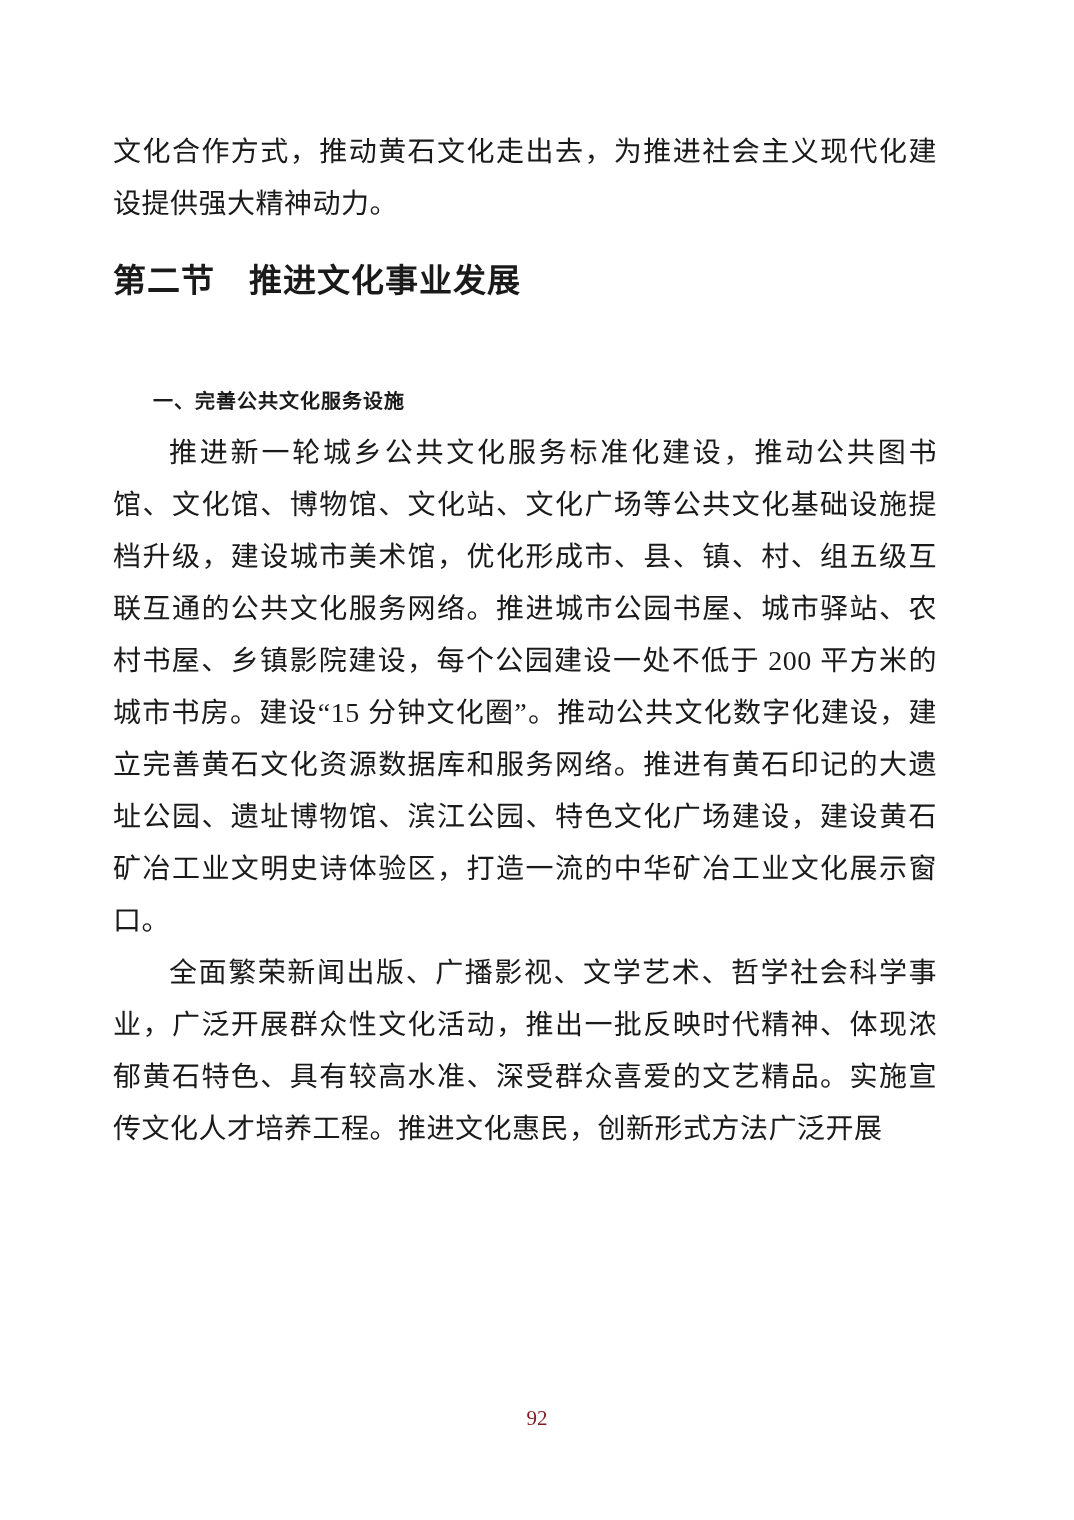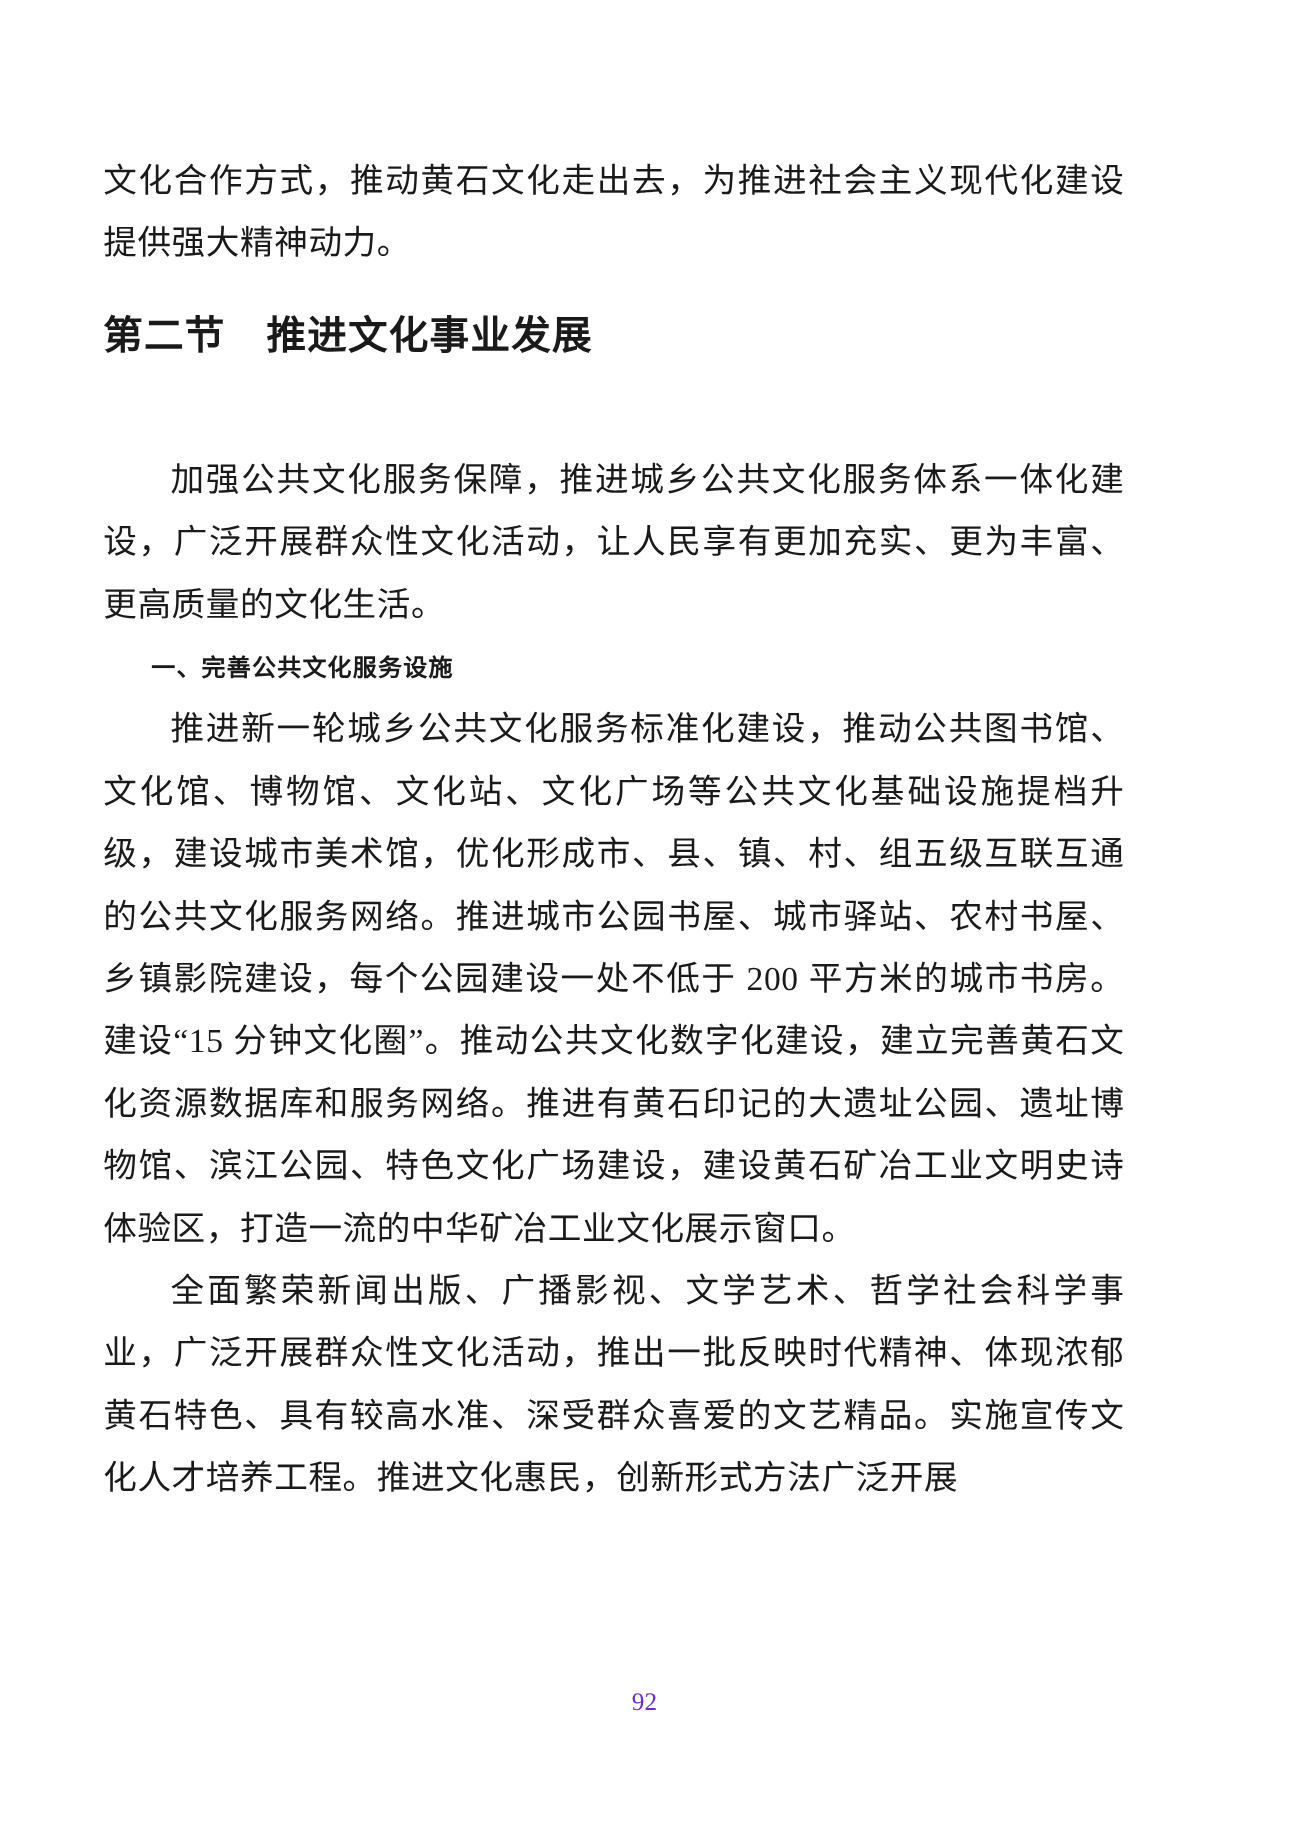--- a/index.html
+++ b/index.html
@@ -14,21 +14,21 @@
     color: #1a1a1a;
     font-family: "Liberation Serif", "DejaVu Serif", serif;
   }
   .page {
     position: absolute;
     top: 0;
     left: 0;
     width: 1074px;
     height: 1520px;
     box-sizing: border-box;
-    padding: 126px 137px 0 86px;
+    padding: 126px 137px 0 113px;
     background: #ffffff;
   }
   .body-text {
     font-size: 28px;
     line-height: 52px;
     text-align: justify;
     text-justify: inter-character;
     margin: 0;
     letter-spacing: 0.5px;
   }
@@ -54,34 +54,33 @@
     letter-spacing: 1px;
   }
   .page-footer {
     position: absolute;
     top: 1402px;
     left: 0;
     width: 1074px;
     text-align: center;
     font-size: 21px;
     line-height: 32px;
-    color: #6d28d9;
+    color: #7f1d1d;
     font-family: "Liberation Serif", "DejaVu Serif", serif;
   }
 </style>
 </head>
 <body>
 
 <div class="page">
 
   <p class="body-text">文化合作方式，推动黄石文化走出去，为推进社会主义现代化建设提供强大精神动力。</p>
 
   <h2 class="section-heading">第二节　推进文化事业发展</h2>
 
-  <p class="body-text indent">加强公共文化服务保障，推进城乡公共文化服务体系一体化建设，广泛开展群众性文化活动，让人民享有更加充实、更为丰富、更高质量的文化生活。</p>
 
   <h3 class="sub-heading">一、完善公共文化服务设施</h3>
 
   <p class="body-text indent">推进新一轮城乡公共文化服务标准化建设，推动公共图书馆、文化馆、博物馆、文化站、文化广场等公共文化基础设施提档升级，建设城市美术馆，优化形成市、县、镇、村、组五级互联互通的公共文化服务网络。推进城市公园书屋、城市驿站、农村书屋、乡镇影院建设，每个公园建设一处不低于 200 平方米的城市书房。建设“15 分钟文化圈”。推动公共文化数字化建设，建立完善黄石文化资源数据库和服务网络。推进有黄石印记的大遗址公园、遗址博物馆、滨江公园、特色文化广场建设，建设黄石矿冶工业文明史诗体验区，打造一流的中华矿冶工业文化展示窗口。</p>
 
 
   <p class="body-text indent">全面繁荣新闻出版、广播影视、文学艺术、哲学社会科学事业，广泛开展群众性文化活动，推出一批反映时代精神、体现浓郁黄石特色、具有较高水准、深受群众喜爱的文艺精品。实施宣传文化人才培养工程。推进文化惠民，创新形式方法广泛开展</p>
 
   <div class="page-footer">92</div>
 

